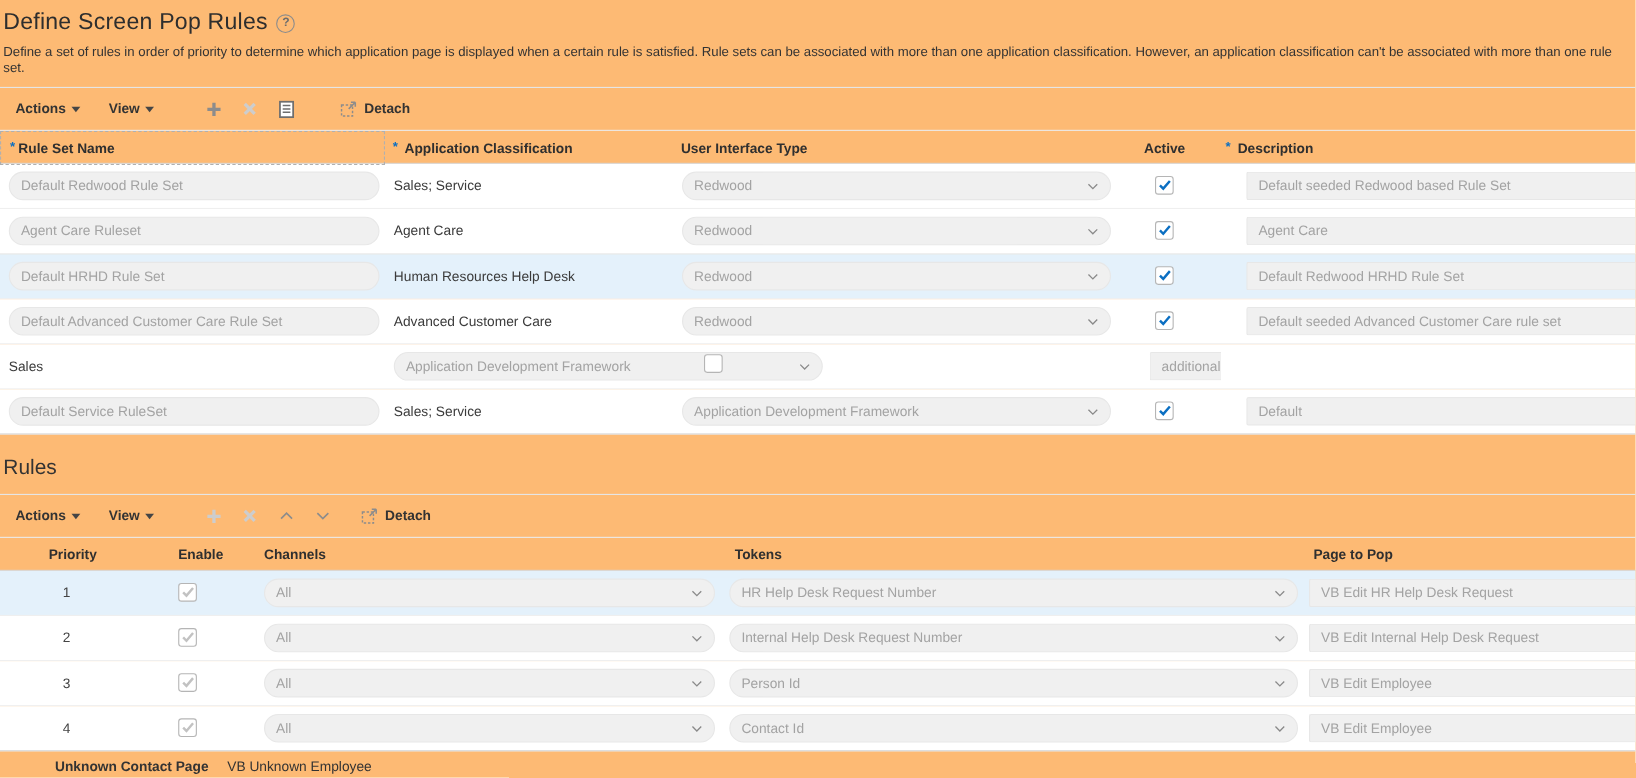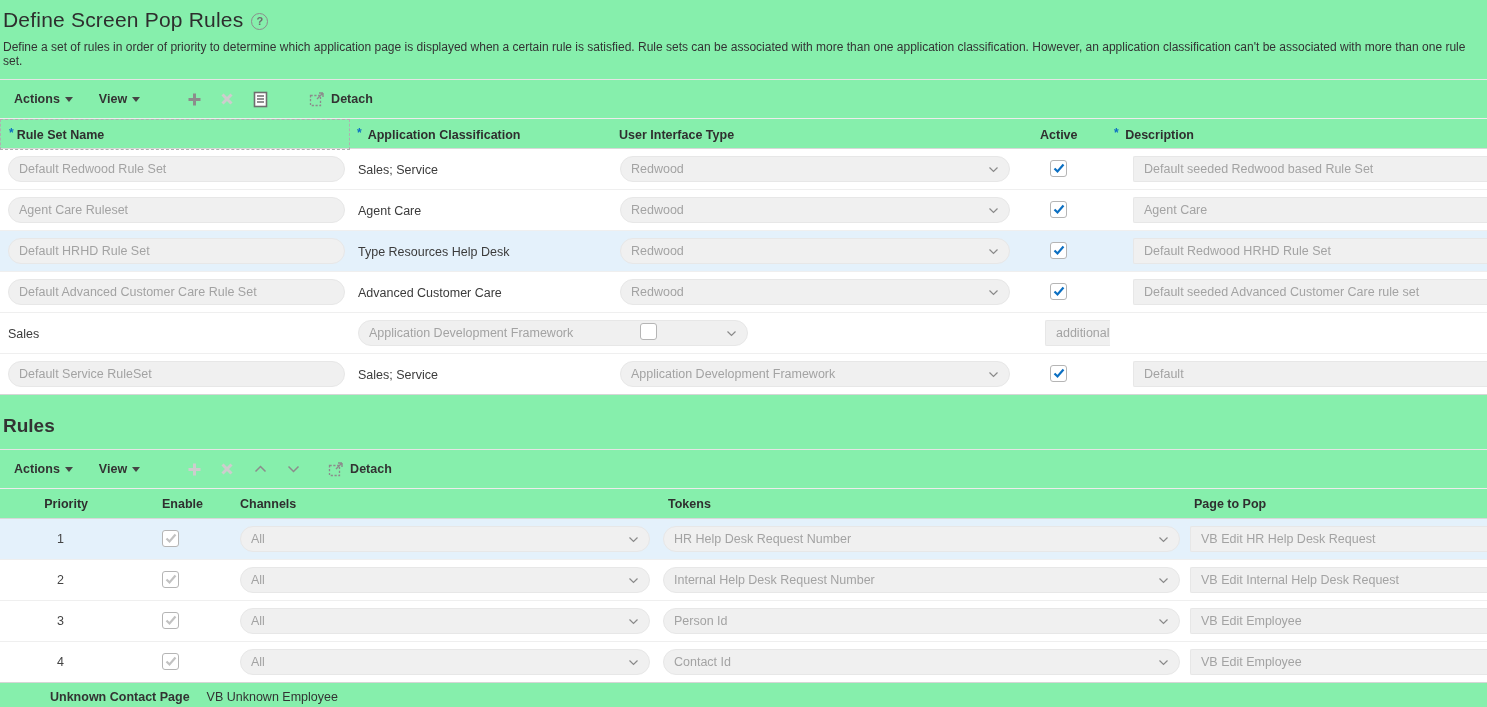--- a/index.html
+++ b/index.html
@@ -4,21 +4,21 @@
 <style>
   * { box-sizing: border-box; margin: 0; padding: 0; }
   html,body { background:#fff; }
   body {
     font-family: "Liberation Sans", sans-serif;
     color:#333;
     width:1487px; height:707px;
     overflow:hidden;
     position:relative;
   }
-  .page { width:1487px; height:707px; overflow:hidden; background:#86efac; }
+  .page { width:1487px; height:707px; overflow:hidden; background:#fdba74; }
 
   
   .title-row { display:flex; align-items:center; gap:8px; padding:8px 0 0 3px; }
   h1 { font-size:21px; font-weight:400; color:#2e2e2e; letter-spacing:.2px; }
   .help {
     width:17px; height:17px; border:1.5px solid #8c8c8c; border-radius:50%;
     display:inline-flex; align-items:center; justify-content:center;
     font-size:11px; color:#6d6d6d; font-weight:700; cursor:pointer; margin-top:2px;
   }
   .subtitle { font-size:12px; color:#333; padding:8px 0 11px 3px; }
@@ -66,21 +66,21 @@
   .t1 .h-uit { padding-left:7px; }
   .t1 .h-active { padding-left:18px; }
   .t1 .h-desc { padding-left:4px; }
   .t1 .c-name .input { width:337px; margin-left:8px; }
   .t1 .c-appclass { padding-left:8px; }
   .t1 .c-uit .select { width:390px; margin-left:8px; }
   .t1 .c-active { padding-left:28px; }
   .t1 .c-desc .input { margin-left:23px; border-right:none; border-radius:2px 0 0 2px; }
 
   
-  h2 { font-size:19px; font-weight:700; color:#333; padding:20px 0 12px 3px; }
+  h2 { font-size:19px; font-weight:400; color:#333; padding:20px 0 12px 3px; }
   .rules .hrow, .rules .row { grid-template-columns:110px 118px 427px 530px 1fr; }
   .rules .h-priority { text-align:right; padding-right:22px; }
   .rules .h-enable { padding-left:52px; }
   .rules .h-channels { padding-left:12px; }
   .rules .h-tokens { padding-left:13px; }
   .rules .h-pagetopop { padding-left:9px; }
   .rules .c-priority { text-align:right; padding-right:46px; font-size:12.5px; color:#444; }
   .rules .c-enable { padding-left:52px; }
   .rules .c-channels .select { margin-left:12px; margin-right:5px; flex:1; }
   .rules .c-channels { display:flex; align-items:center; }
@@ -211,21 +211,21 @@
     </div>
     <div class="c-desc">
       <div class="input">Agent Care</div>
     </div>
   </div>
         <div class="row selected">
     <div class="c-name">
       <div class="input">Default HRHD Rule Set</div>
     </div>
     <div class="c-appclass">
-      <span class="plain">Type Resources Help Desk</span>
+      <span class="plain">Human Resources Help Desk</span>
     </div>
     <div class="c-uit">
       <div class="select">
         <span>Redwood</span>
         <svg class="chev" width="11" height="7">
                 <polyline points="1.5,1.5 5.5,5.5 9.5,1.5" fill="none" stroke="#8a8a8a" stroke-width="1.2"></polyline>
               </svg>
       </div>
     </div>
     <div class="c-active">

